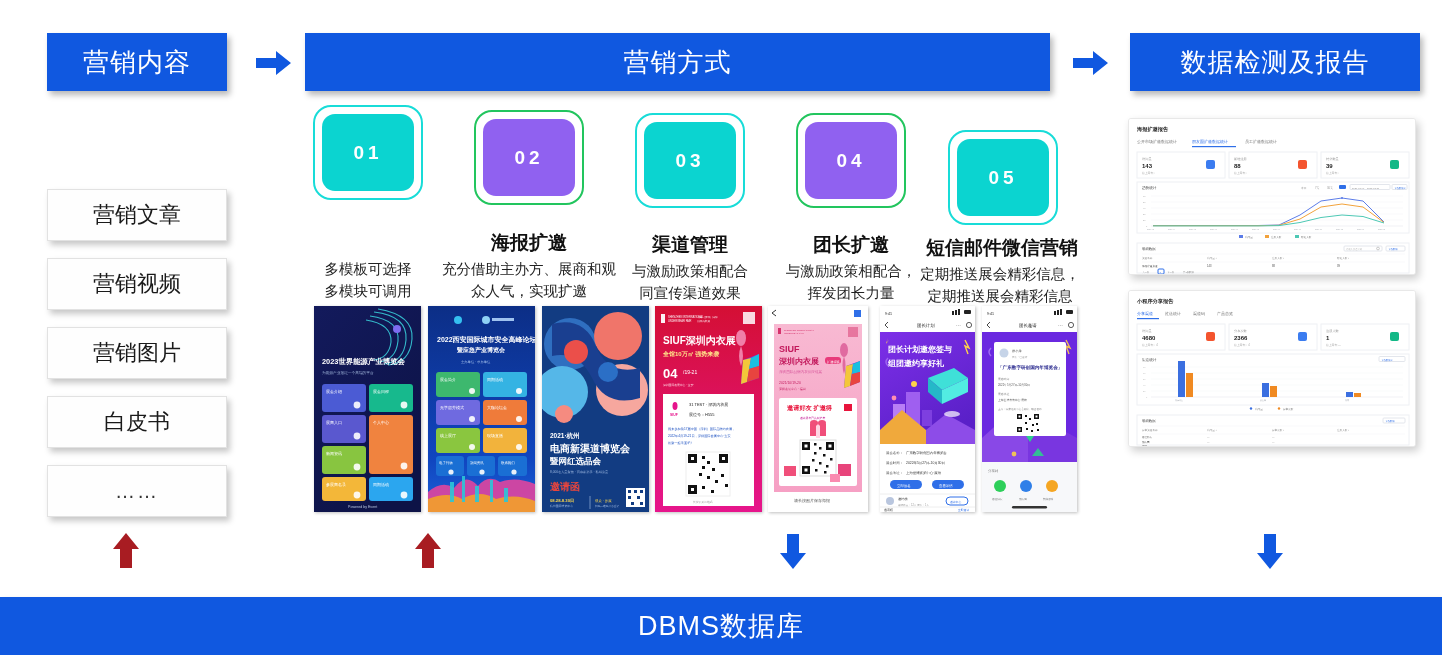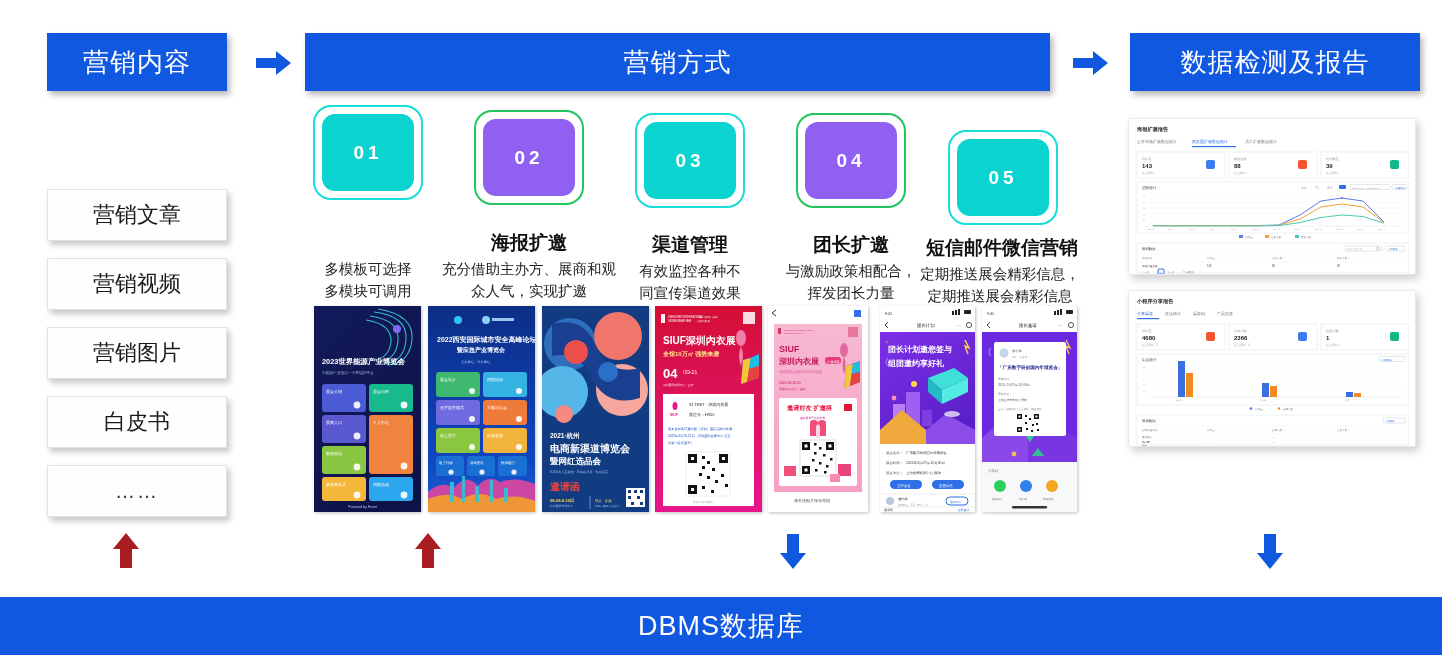--- a/index.html
+++ b/index.html
@@ -164,21 +164,21 @@
 
   <div class="card-desc" style="left:288px; top:258px; width:160px;">
     <div>多模板可选择</div>
     <div>多模块可调用</div>
   </div>
   <div class="card-desc" style="left:441px; top:258px; width:176px;">
     <div>充分借助主办方、展商和观</div>
     <div>众人气，实现扩邀</div>
   </div>
   <div class="card-desc" style="left:608px; top:260px; width:164px;">
-    <div>有效监控各种不</div>
+    <div>与激励政策相配合</div>
     <div>同宣传渠道效果</div>
   </div>
   <div class="card-desc" style="left:766px; top:260px; width:170px;">
     <div>与激励政策相配合，</div>
     <div>挥发团长力量</div>
   </div>
   <div class="card-desc" style="left:900px; top:263px; width:200px;">
     <div>定期推送展会精彩信息，</div>
     <div>定期推送展会精彩信息</div>
   </div>

